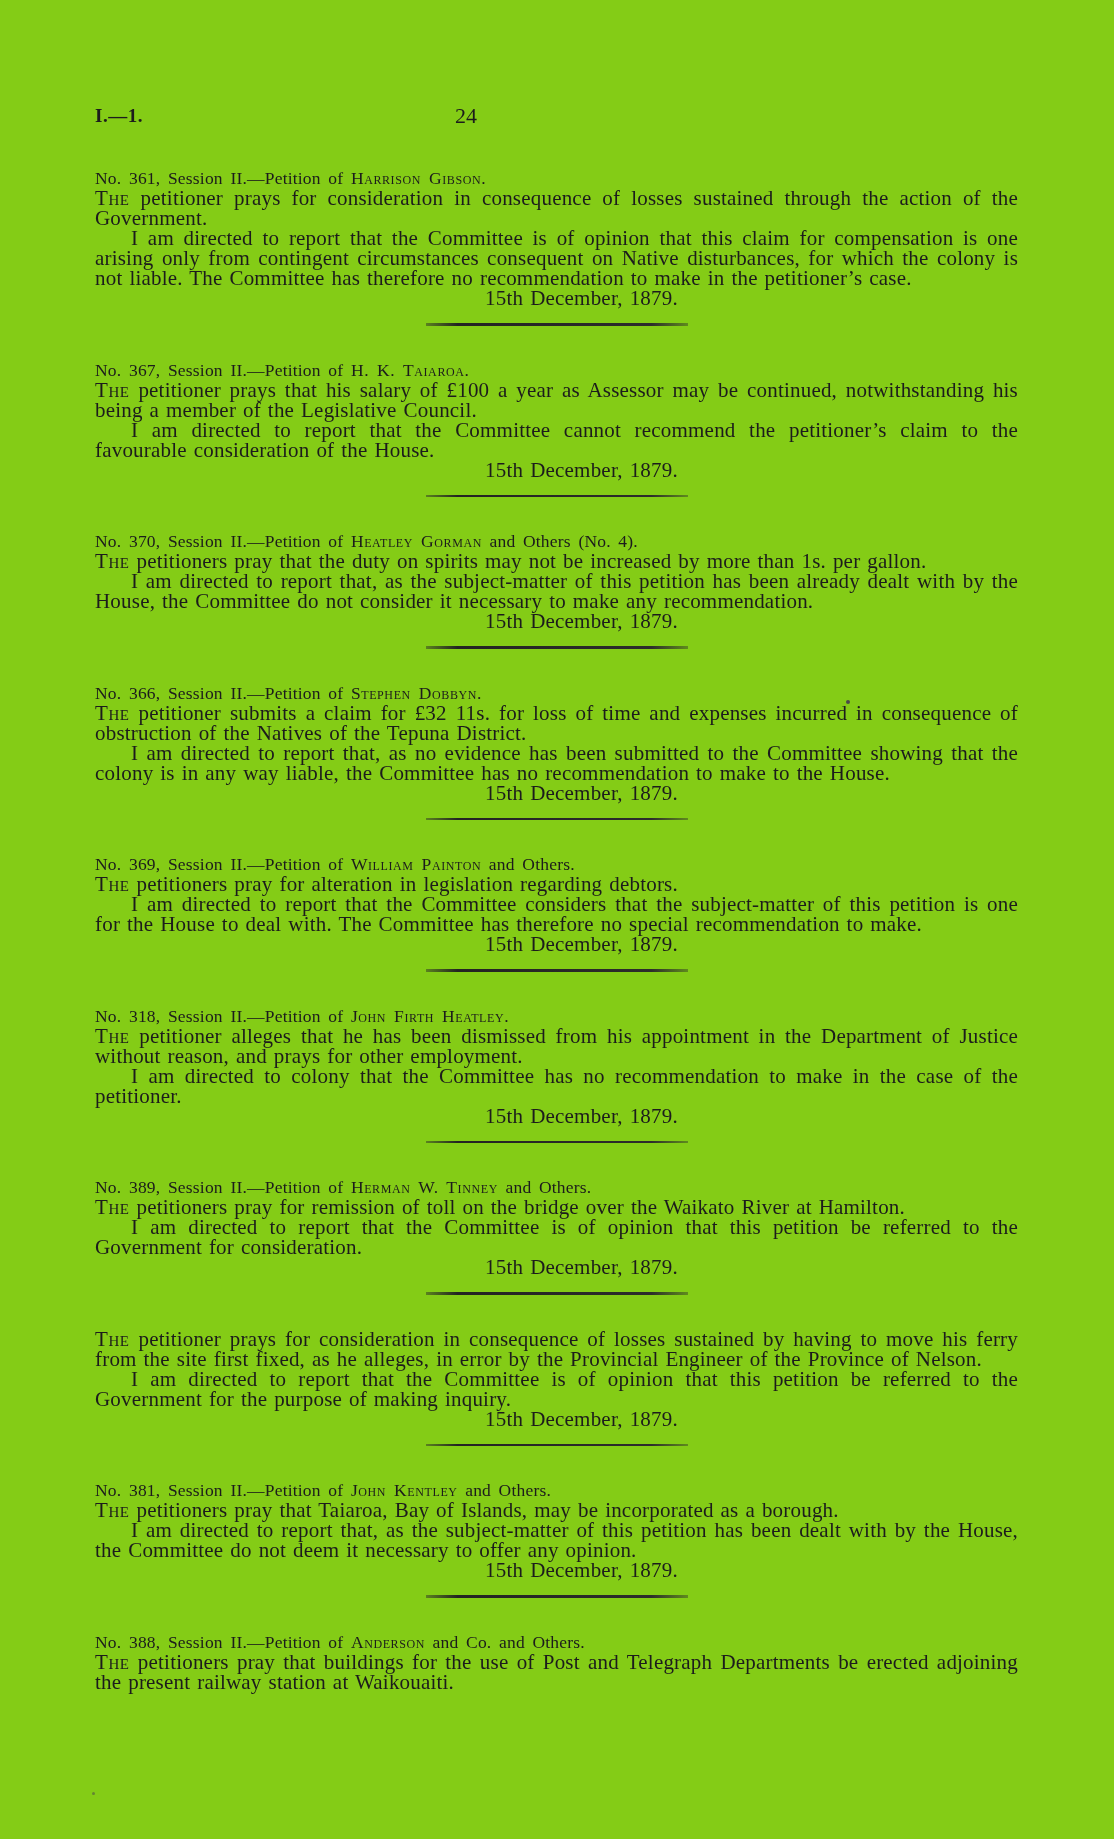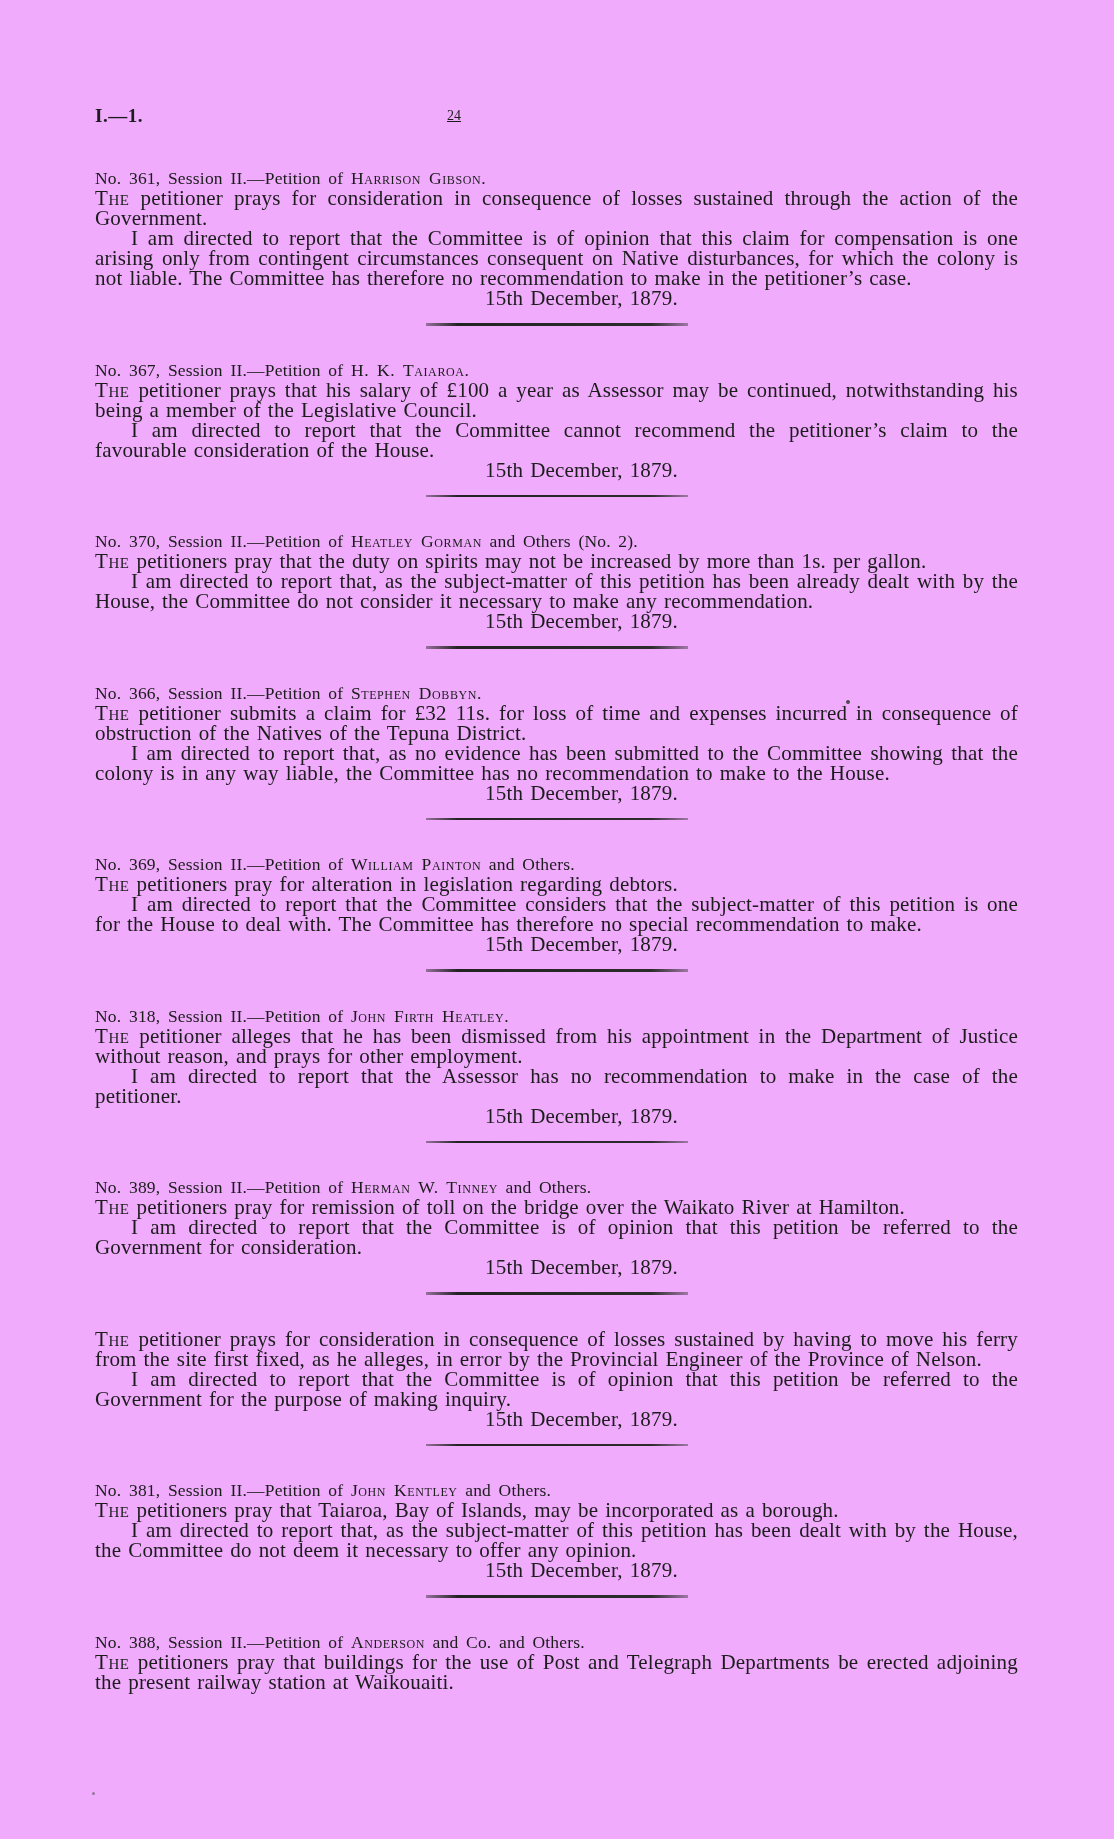--- a/index.html
+++ b/index.html
@@ -5,44 +5,43 @@
   html, body {
     margin: 0;
     padding: 0;
     background: #e9e9e6;
   }
   .page {
     position: relative;
     width: 1114px;
     height: 1839px;
     margin: 0;
-    background: #f0abfc;
+    background: #84cc16;
     box-sizing: border-box;
     padding: 106px 96px 0 95px;
     font-family: "Liberation Serif", "DejaVu Serif", serif;
     color: #1c1c1c;
     overflow: hidden;
   }
   .running-header {
     position: relative;
     height: 20px;
     line-height: 20px;
     margin-bottom: 42px;
     font-size: 19px;
   }
   .report-no {
     font-weight: bold;
     letter-spacing: 0.5px;
   }
   .page-num {
     position: absolute;
-    left: 352px;
+    left: 360px;
     top: 0;
-    font-size: 14px;
-    text-decoration: underline;
+    font-size: 22px;
   }
   .petition h2 {
     margin: 0;
     font-size: 17.5px;
     font-weight: normal;
     line-height: 20px;
     text-align: left;
     word-spacing: 3px;
     letter-spacing: 0.2px;
   }
@@ -95,21 +94,21 @@
 
   <section class="petition">
     <h2><span>No. 367, Session II.—Petition of </span><span class="sc">H. K. Taiaroa</span><span>.</span></h2>
     <p><span class="sc">The</span><span> petitioner prays that his salary of £100 a year as Assessor may be continued, notwithstanding his being a member of the Legislative Council.</span></p>
     <p class="indent">I am directed to report that the Committee cannot recommend the petitioner’s claim to the favourable consideration of the House.</p>
     <p class="date">15th December, 1879.</p>
     <div class="rule"></div>
   </section>
 
   <section class="petition">
-    <h2><span>No. 370, Session II.—Petition of </span><span class="sc">Heatley Gorman</span><span> and Others (No. 2).</span></h2>
+    <h2><span>No. 370, Session II.—Petition of </span><span class="sc">Heatley Gorman</span><span> and Others (No. 4).</span></h2>
     <p><span class="sc">The</span><span> petitioners pray that the duty on spirits may not be increased by more than 1s. per gallon.</span></p>
     <p class="indent">I am directed to report that, as the subject-matter of this petition has been already dealt with by the House, the Committee do not consider it necessary to make any recommendation.</p>
     <p class="date">15th December, 1879.</p>
     <div class="rule"></div>
   </section>
 
   <section class="petition">
     <h2><span>No. 366, Session II.—Petition of </span><span class="sc">Stephen Dobbyn</span><span>.</span></h2>
     <p><span class="sc">The</span><span> petitioner submits a claim for £32 11s. for loss of time and expenses incurred in consequence of obstruction of the Natives of the Tepuna District.</span></p>
     <p class="indent">I am directed to report that, as no evidence has been submitted to the Committee showing that the colony is in any way liable, the Committee has no recommendation to make to the House.</p>
@@ -121,21 +120,21 @@
     <h2><span>No. 369, Session II.—Petition of </span><span class="sc">William Painton</span><span> and Others.</span></h2>
     <p><span class="sc">The</span><span> petitioners pray for alteration in legislation regarding debtors.</span></p>
     <p class="indent">I am directed to report that the Committee considers that the subject-matter of this petition is one for the House to deal with.  The Committee has therefore no special recommendation to make.</p>
     <p class="date">15th December, 1879.</p>
     <div class="rule"></div>
   </section>
 
   <section class="petition">
     <h2><span>No. 318, Session II.—Petition of </span><span class="sc">John Firth Heatley</span><span>.</span></h2>
     <p><span class="sc">The</span><span> petitioner alleges that he has been dismissed from his appointment in the Department of Justice without reason, and prays for other employment.</span></p>
-    <p class="indent">I am directed to report that the Assessor has no recommendation to make in the case of the petitioner.</p>
+    <p class="indent">I am directed to colony that the Committee has no recommendation to make in the case of the petitioner.</p>
     <p class="date">15th December, 1879.</p>
     <div class="rule"></div>
   </section>
 
   <section class="petition">
     <h2><span>No. 389, Session II.—Petition of </span><span class="sc">Herman W. Tinney</span><span> and Others.</span></h2>
     <p><span class="sc">The</span><span> petitioners pray for remission of toll on the bridge over the Waikato River at Hamilton.</span></p>
     <p class="indent">I am directed to report that the Committee is of opinion that this petition be referred to the Government for consideration.</p>
     <p class="date">15th December, 1879.</p>
     <div class="rule"></div>

